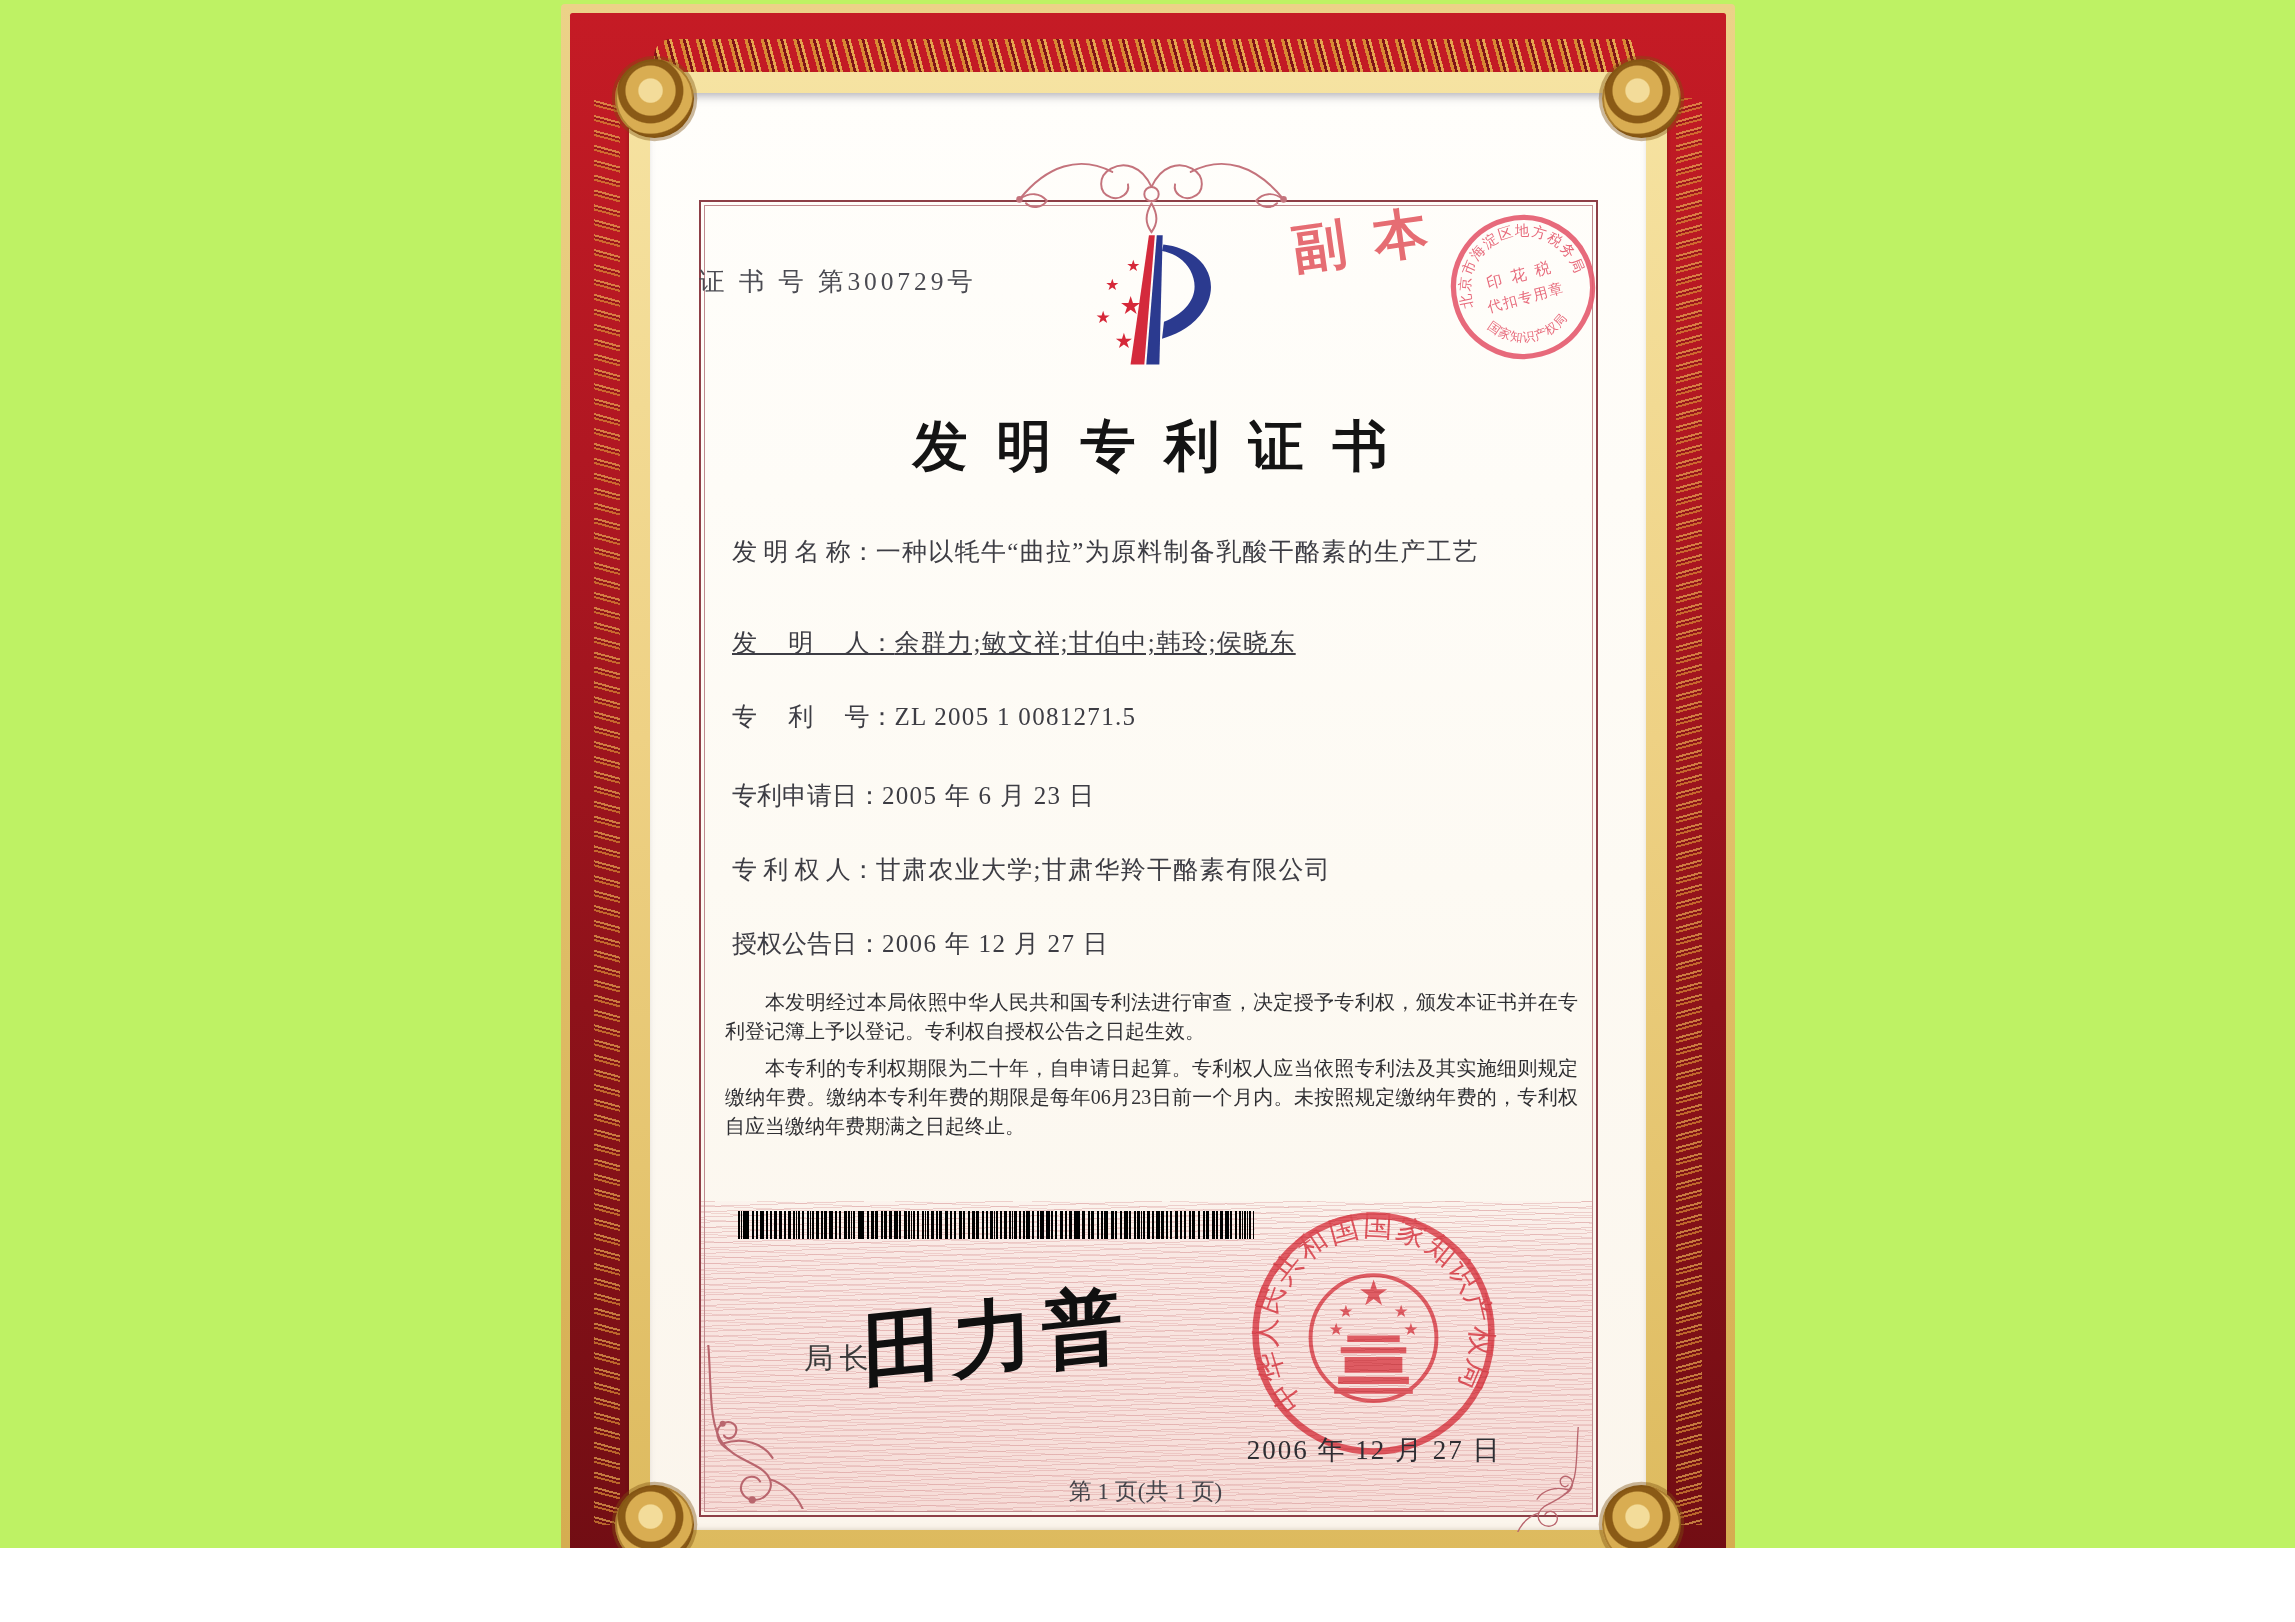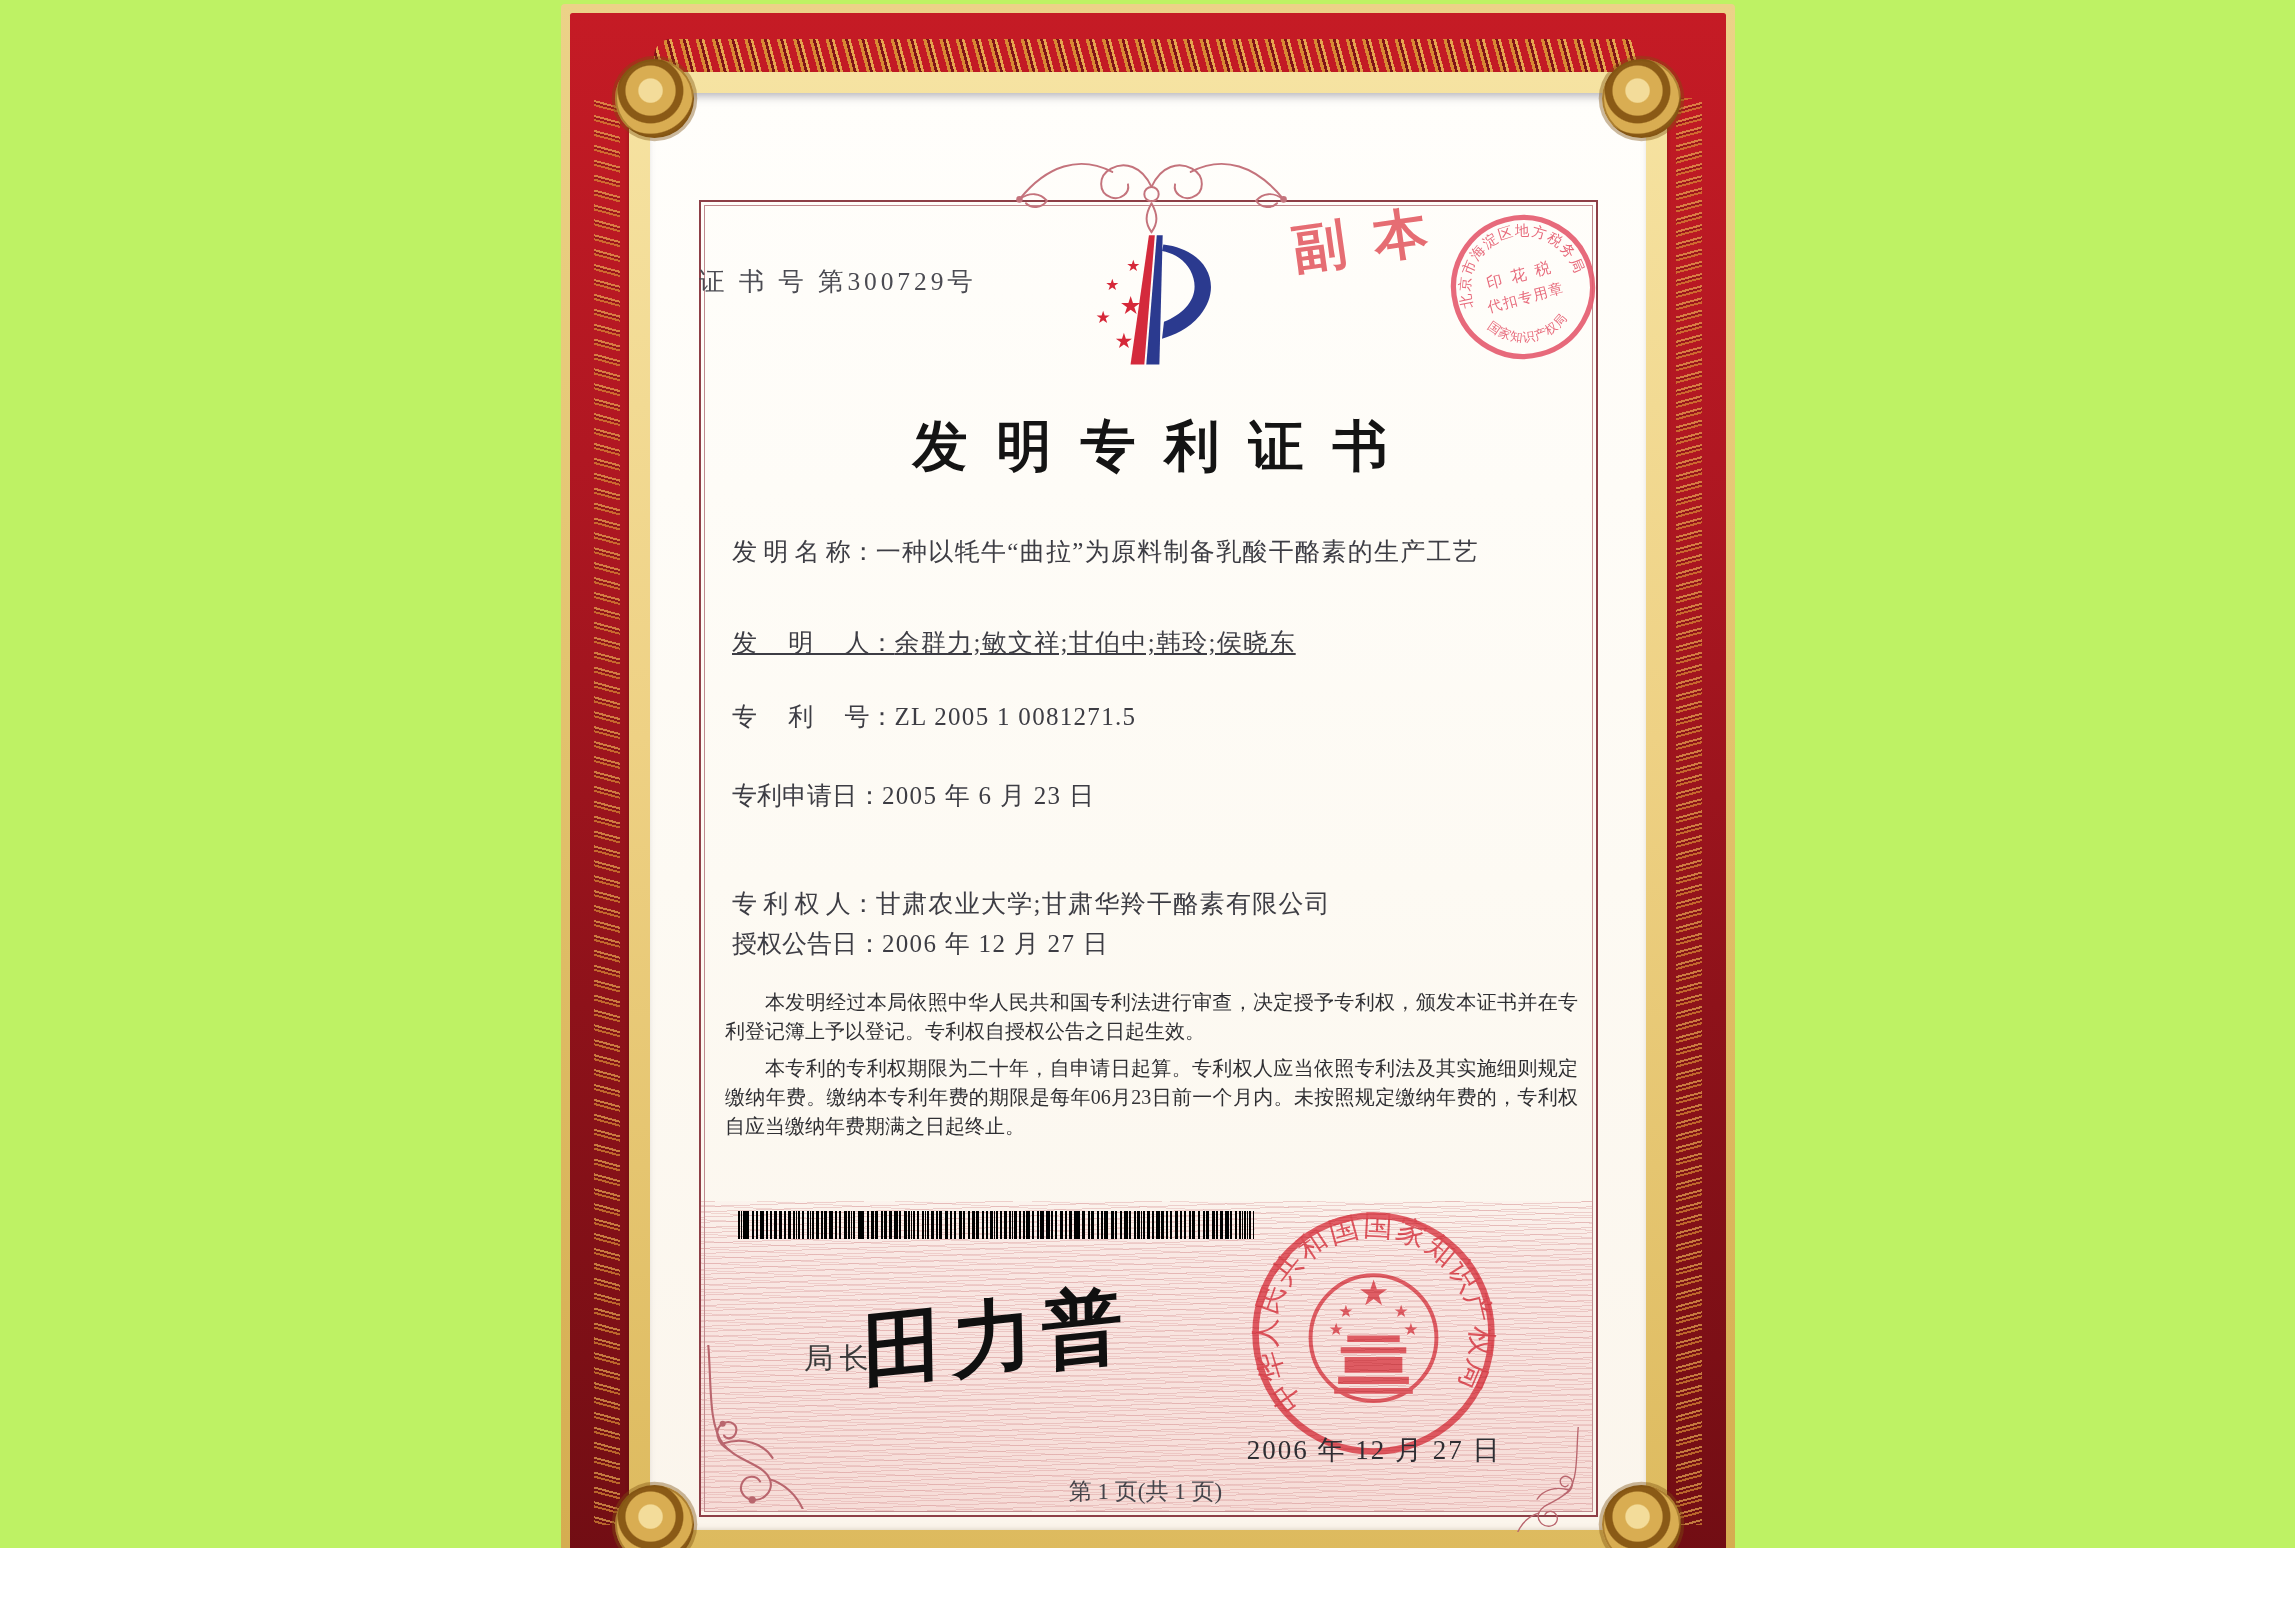--- a/index.html
+++ b/index.html
@@ -44,21 +44,21 @@
   
   .abs{position:absolute;z-index:8;}
   .cert-no{left:699px;top:264px;font-size:25.5px;color:#4b4b52;letter-spacing:3.9px;}
   .dup{left:1292px;top:203px;font-size:54px;color:#e04a52;letter-spacing:27.5px;
        transform:rotate(-8deg);opacity:.8;font-weight:600;z-index:9;}
   .title{left:715px;top:410px;width:870px;text-align:center;font-size:55px;font-weight:700;
          color:#141414;letter-spacing:29px;padding-left:29px;box-sizing:border-box;}
   .frow{left:732px;font-size:25px;color:#3d3d44;white-space:nowrap;}
   .frow .lab{color:#3d3d44;}
   .frow .val{letter-spacing:1.3px;}
-  .r0{top:535px;} .r1{top:626px;text-decoration:underline;} .r2{top:700px;} .r3{top:779px;} .r4{top:853px;margin-top:34px;} .r5{top:927px;}
+  .r0{top:535px;} .r1{top:626px;text-decoration:underline;} .r2{top:700px;} .r3{top:779px;} .r4{top:853px;} .r5{top:927px;}
   .body-text{left:717px;top:980px;width:869px;font-size:20px;line-height:29px;color:#2f2f33;
          text-align:justify;z-index:8;}
   .body-text p{margin:8px;text-indent:2em;}
   .barcode{left:738px;top:1211px;width:516px;height:27.5px;z-index:8;background-color:transparent;
          background:
           repeating-linear-gradient(90deg,#000 0 2px,rgba(0,0,0,0) 2px 4.6px),
           repeating-linear-gradient(90deg,#000 0 1.3px,rgba(0,0,0,0) 1.3px 7.2px),
           repeating-linear-gradient(90deg,rgba(0,0,0,0) 0 3.3px,#000 3.3px 3.9px,rgba(0,0,0,0) 3.9px 11px);}
   .juzhang{left:804px;top:1339px;font-size:29px;color:#3a3a3a;letter-spacing:6.5px;z-index:8;}
   .signature{left:862px;top:1284px;font-size:81px;font-weight:700;color:#101010;z-index:9;

